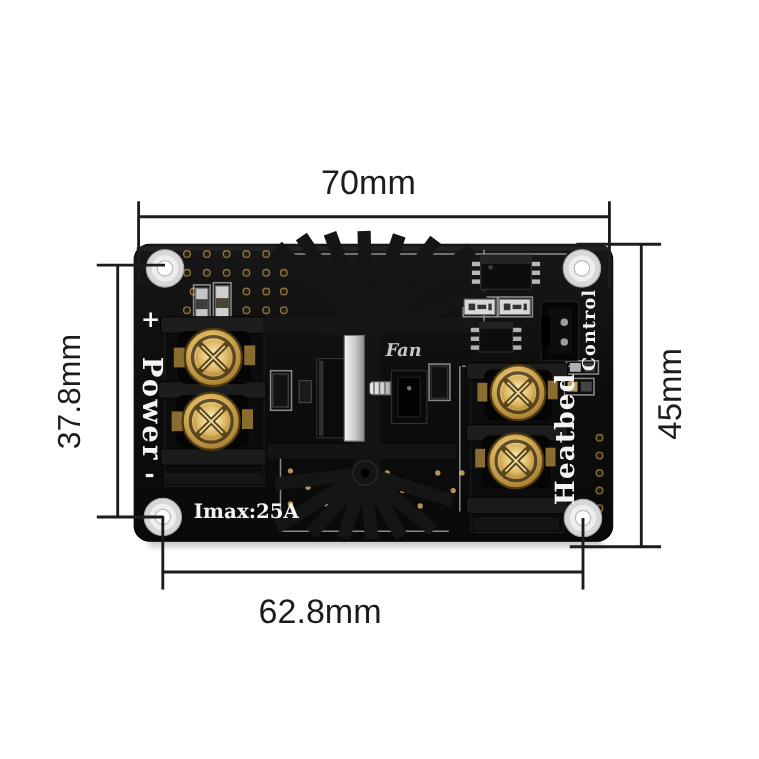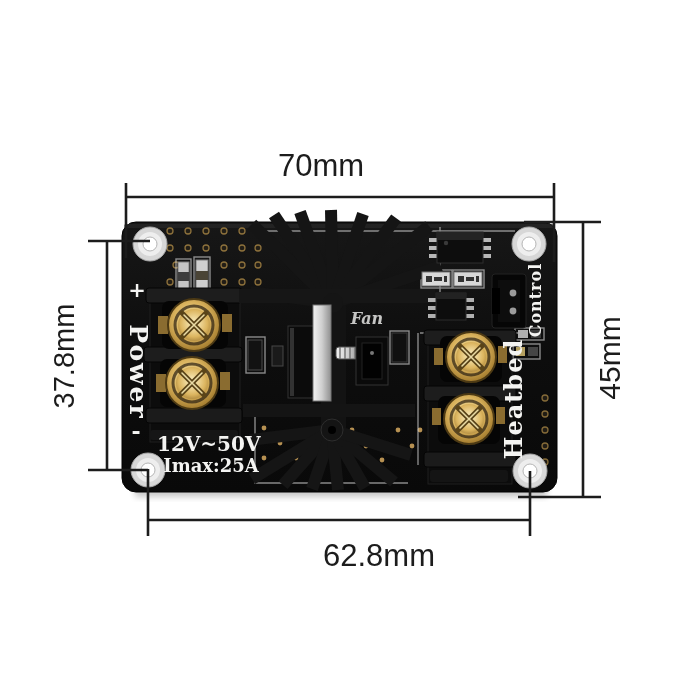--- a/index.html
+++ b/index.html
@@ -1,33 +1,33 @@
 <!DOCTYPE html>
 <html><head>
 <meta charset="utf-8">
 <style>
   html,body{margin:0;padding:0;background:#fff;}
   .stage{position:relative;width:690px;height:690px;background:#ffffff;overflow:hidden;
          font-family:"Liberation Sans",sans-serif;}
   .stage svg{position:absolute;left:0;top:0;}
   .lbl{position:absolute;white-space:nowrap;}
   .dim{color:#1c1c1c;font-family:"Liberation Sans",sans-serif;}
-  .dim-top   {left:221px;top:148px;width:200px;height:36px;line-height:36px;text-align:center;font-size:31px;}
-  .dim-bottom{left:235px;top:538px;width:200px;height:36px;line-height:36px;text-align:right;font-size:31px;}
+  .dim-top   {left:235px;top:148px;width:200px;height:36px;line-height:36px;text-align:center;font-size:31px;}
+  .dim-bottom{left:235px;top:538px;width:200px;height:36px;line-height:36px;text-align:left;font-size:31px;}
   .dim-left  {left:-16px;top:341px;width:160px;height:30px;line-height:30px;text-align:center;font-size:29px;
               transform:rotate(-90deg);}
   .dim-right {left:540px;top:343px;width:140px;height:30px;line-height:30px;text-align:center;font-size:30px;
               transform:rotate(-90deg);}
   .silk{color:#f4f4f2;font-family:"DejaVu Serif",serif;font-weight:bold;text-align:center;}
   .silk-plus   {left:122px;top:279px;width:30px;height:22px;line-height:22px;font-size:21px;}
   .silk-power  {left:83px;top:359px;width:110px;height:26px;line-height:26px;font-size:25px;letter-spacing:2px;
                 transform:rotate(90deg);}
   .silk-minus  {left:121px;top:420px;width:30px;height:22px;line-height:22px;font-size:22px;}
   .silk-voltage{left:157px;top:432px;width:100px;height:24px;line-height:24px;font-size:20px;}
-  .silk-imax   {left:163px;top:455px;width:96px;height:22px;line-height:22px;font-size:18px;}
+  .silk-imax   {left:176px;top:455px;width:96px;height:22px;line-height:22px;font-size:18px;}
   .silk-fan    {left:342px;top:310px;width:50px;height:18px;line-height:18px;font-size:16px;opacity:.8;font-style:italic;}
   .silk-control{left:494px;top:291px;width:84px;height:18px;line-height:18px;font-size:16px;letter-spacing:1px;
                 transform:rotate(-90deg);}
   .silk-heatbed{left:449px;top:386px;width:130px;height:26px;line-height:26px;font-size:24px;letter-spacing:1px;
                 transform:rotate(-90deg);}
   .silk-lerdge {left:415px;top:456px;width:96px;height:30px;line-height:30px;font-size:26px;}
 </style>
 </head>
 <body>
 
@@ -340,19 +340,18 @@
 </svg>
 
 <div class="lbl dim dim-top">70mm</div>
 <div class="lbl dim dim-bottom">62.8mm</div>
 <div class="lbl dim dim-left">37.8mm</div>
 <div class="lbl dim dim-right">45mm</div>
 
 <div class="lbl silk silk-plus">+</div>
 <div class="lbl silk silk-power">Power</div>
 <div class="lbl silk silk-minus">-</div>
-<div class="lbl silk silk-voltage">12V~50V</div>
 <div class="lbl silk silk-imax">Imax:25A</div>
 <div class="lbl silk silk-fan">Fan</div>
 <div class="lbl silk silk-control">Control</div>
 <div class="lbl silk silk-heatbed">Heatbed</div>
 
 </div>
 
 </body></html>

